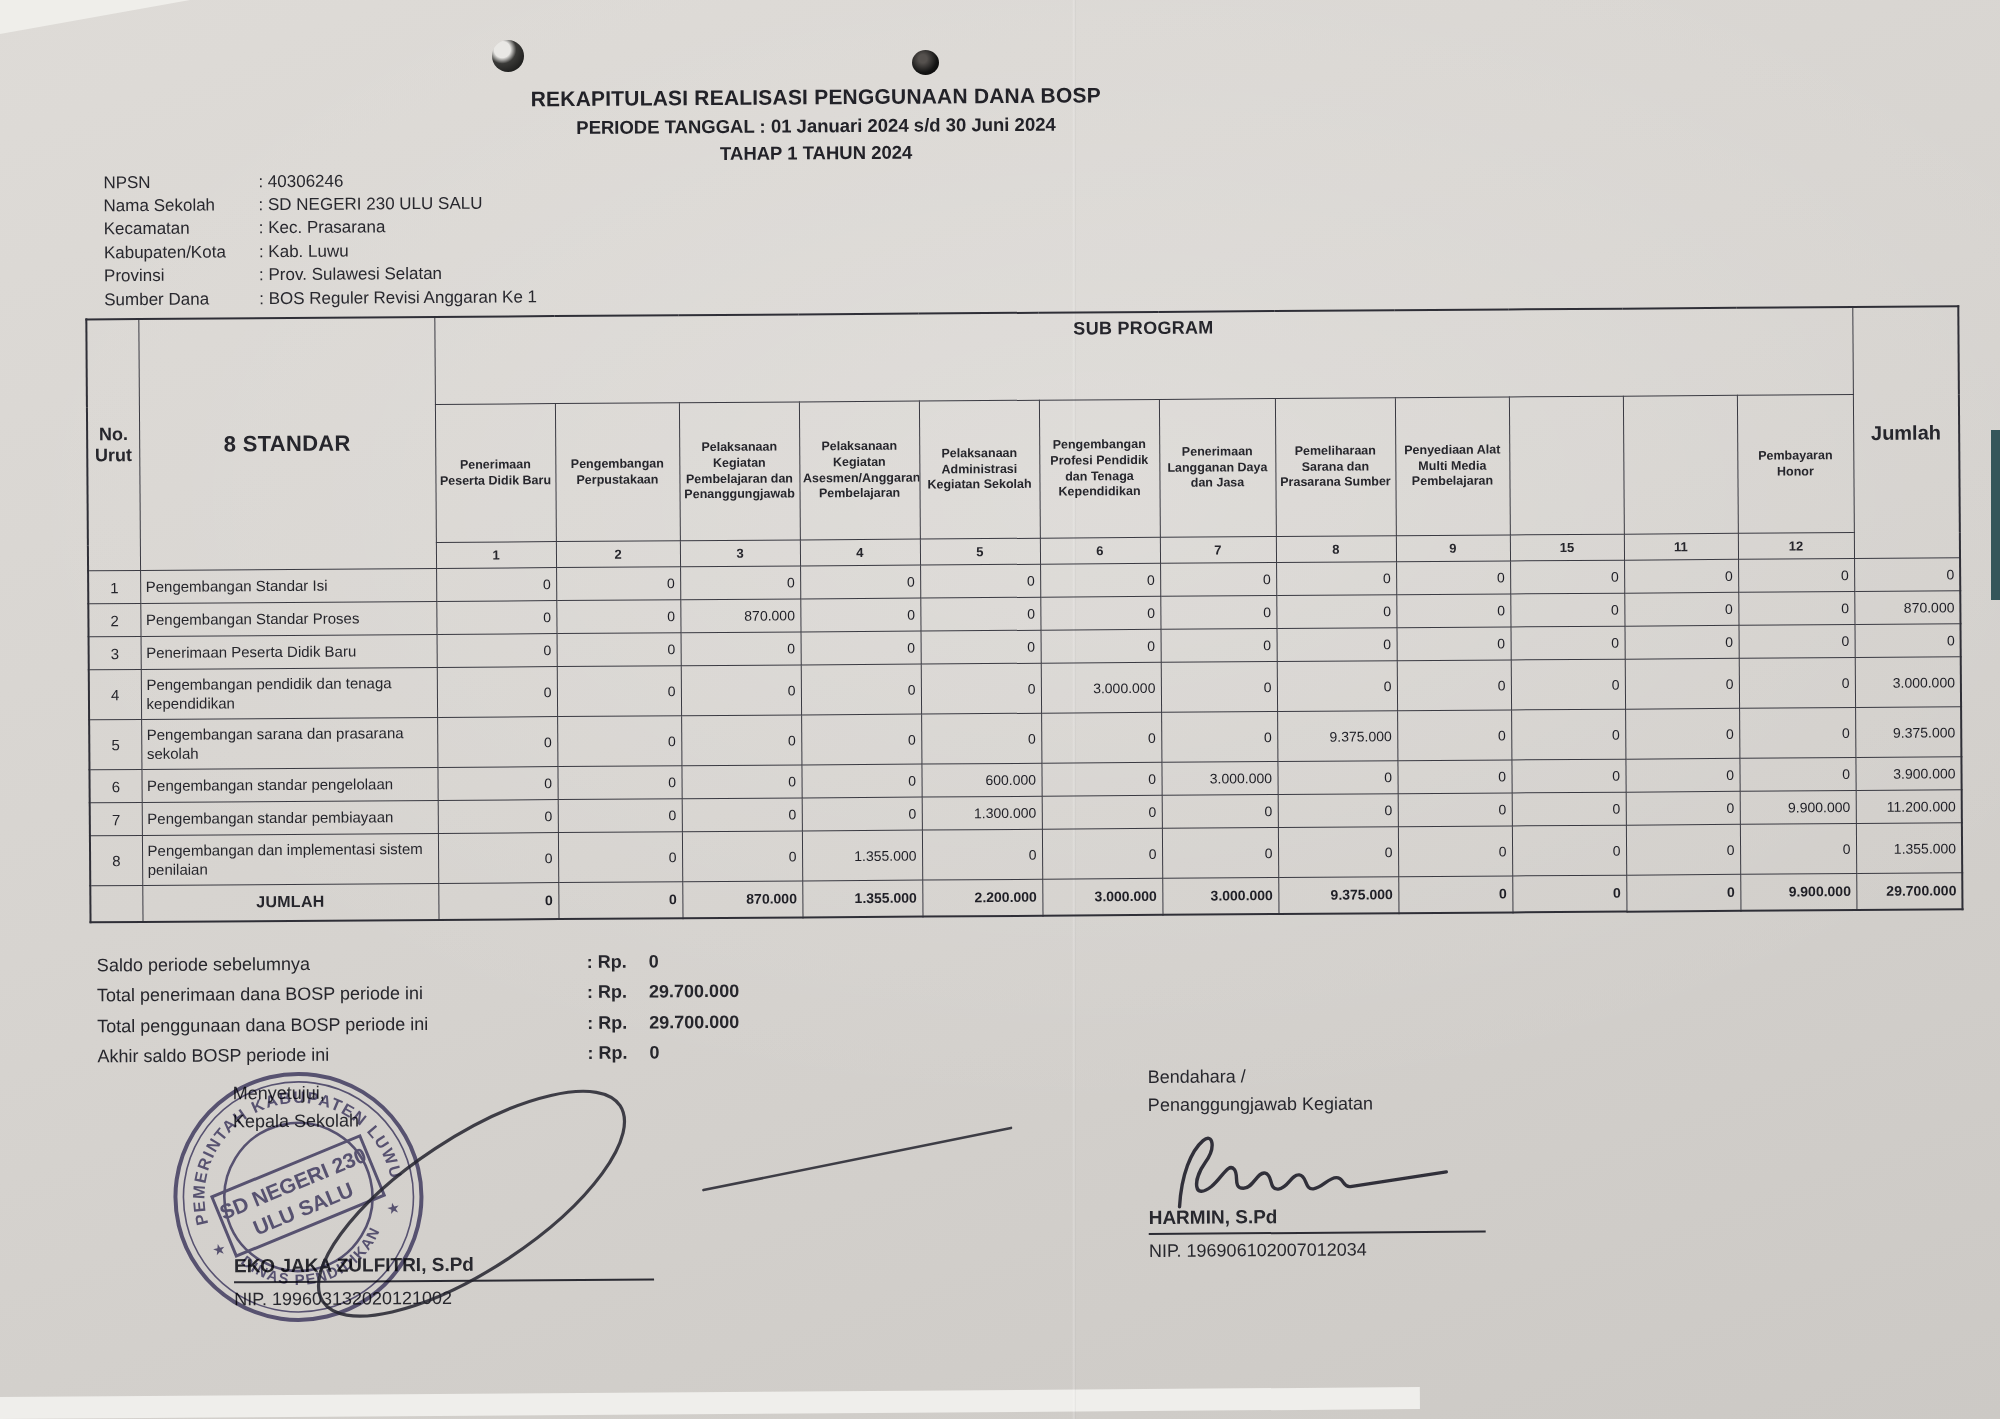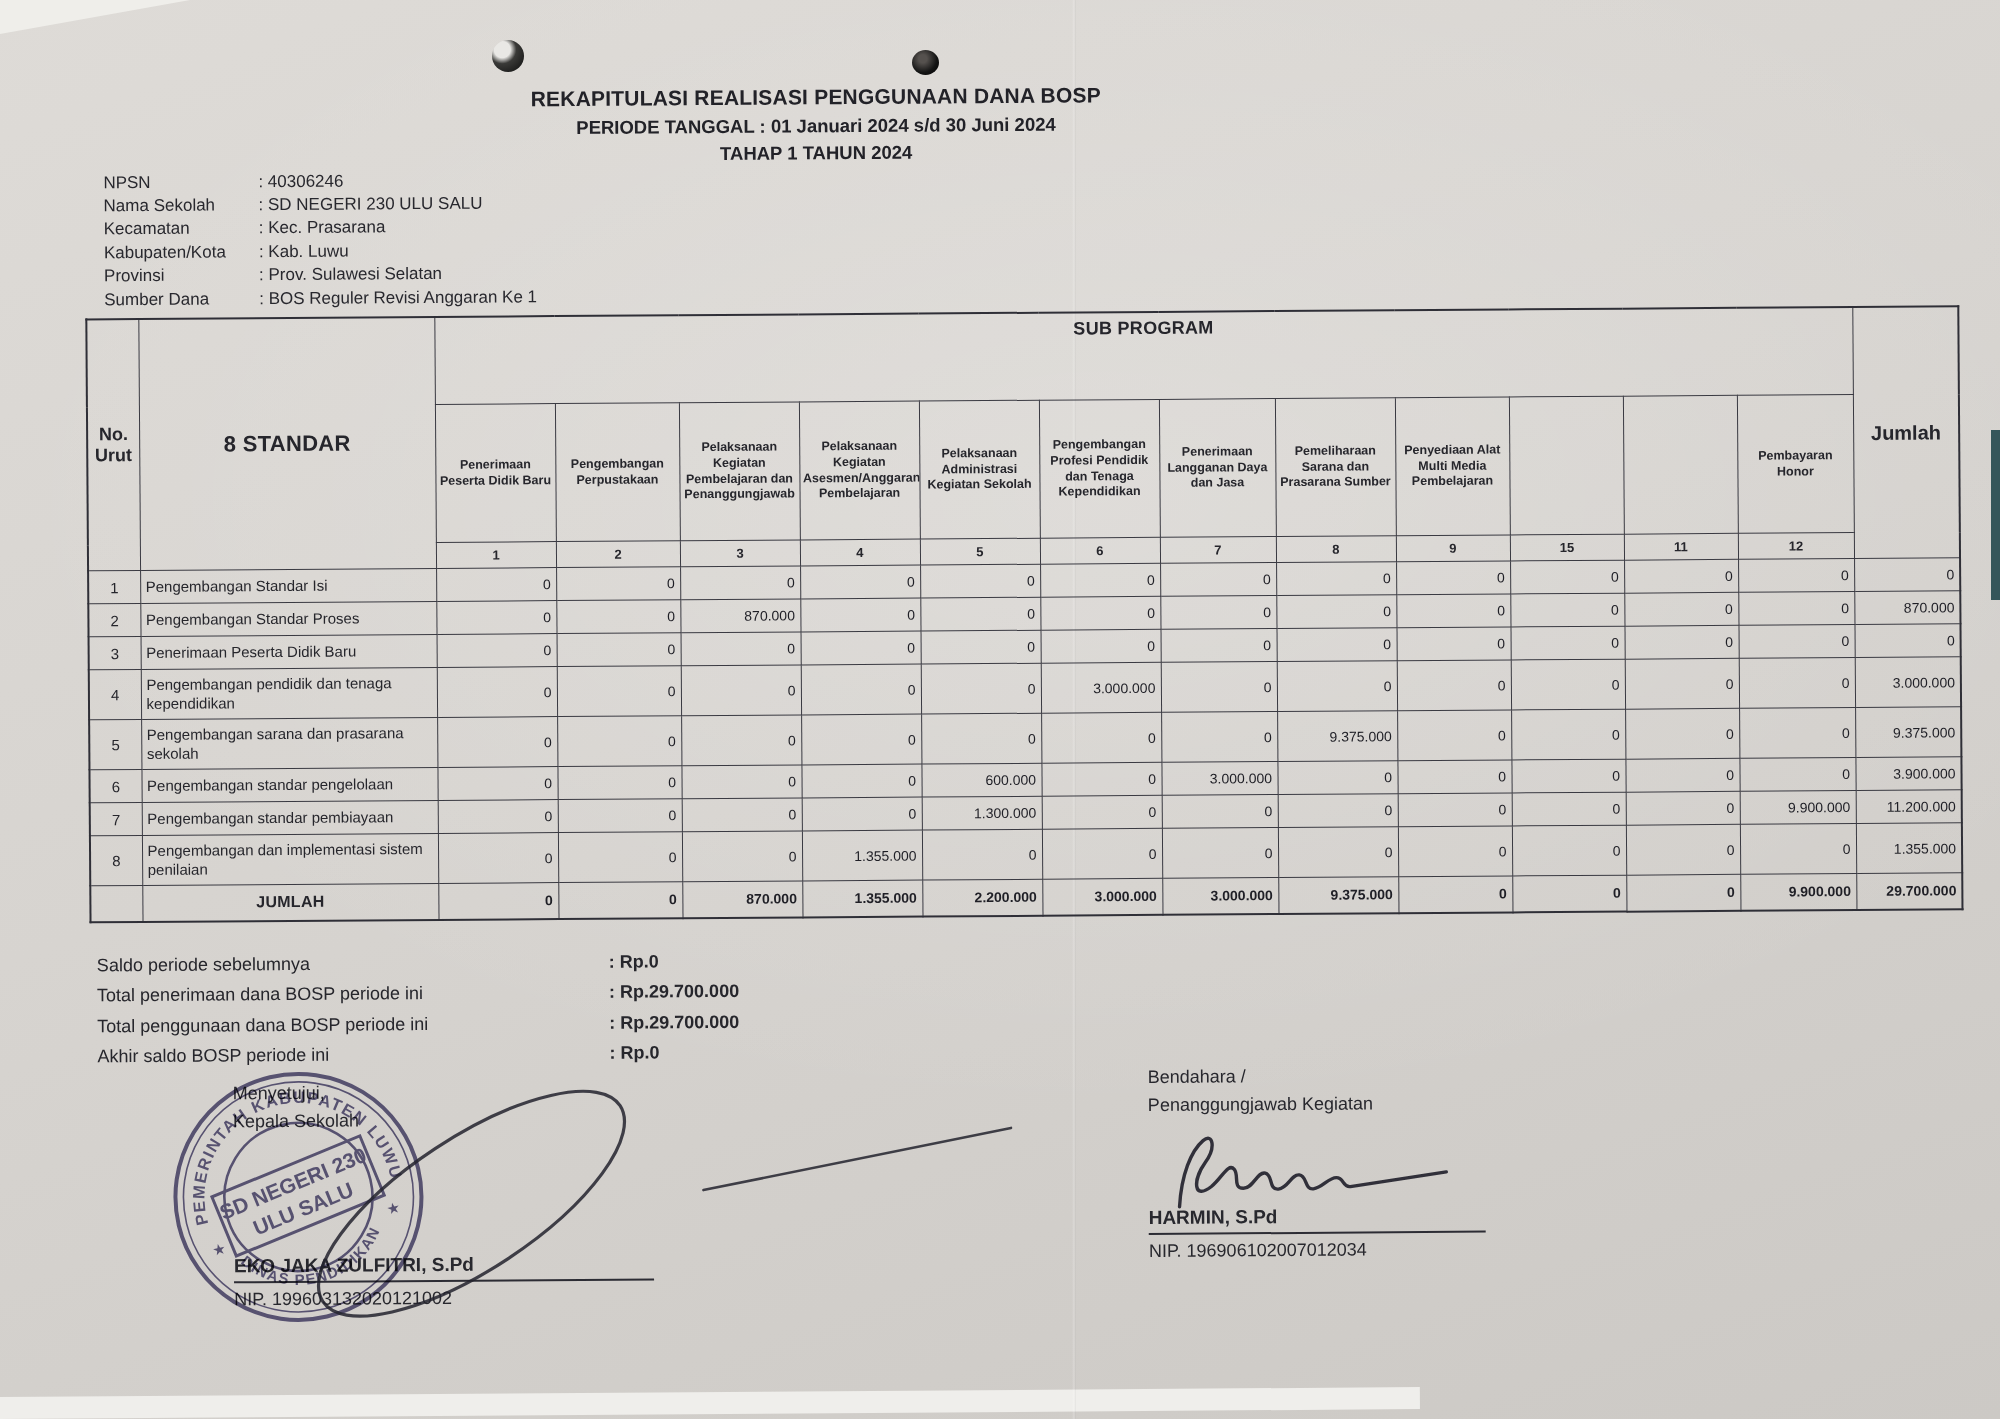--- a/index.html
+++ b/index.html
@@ -54,21 +54,21 @@
   td.cnum{font-size:15px;text-align:center;}
   td.rname{font-size:15px;text-align:left;padding:2px 5px;line-height:1.25;}
   td.val{font-size:14px;text-align:right;padding:1px 5px;color:#1f1f26;}
   tr.total{height:36px;}
   tr.total td{font-weight:bold;}
   td.tlabel{font-size:16px;text-align:center;letter-spacing:0.3px;}
 
   .summary{position:absolute;left:95px;top:944px;font-size:18px;}
   .summary .row{display:flex;height:30.5px;align-items:center;}
   .summary .lbl{width:490px;}
-  .summary .rp{font-weight:bold;width:62px;text-align:right;}
+  .summary .rp{font-weight:bold;width:62px;}
   .summary .val{font-weight:bold;}
 
   .sig{position:absolute;font-size:18px;color:#28282e;}
   .sig .l1{height:28px;}
   .sig .name{font-weight:bold;font-size:19px;}
   .sig .rule{height:2px;background:#2c2c34;margin:4px 0 6px 0;}
   .sig-left{left:230px;top:1078px;width:480px;}
   .sig-left .name{margin-top:116px;}
   .sig-left .rule{width:420px;}
   .sig-right{left:1145px;top:1068px;width:420px;}

